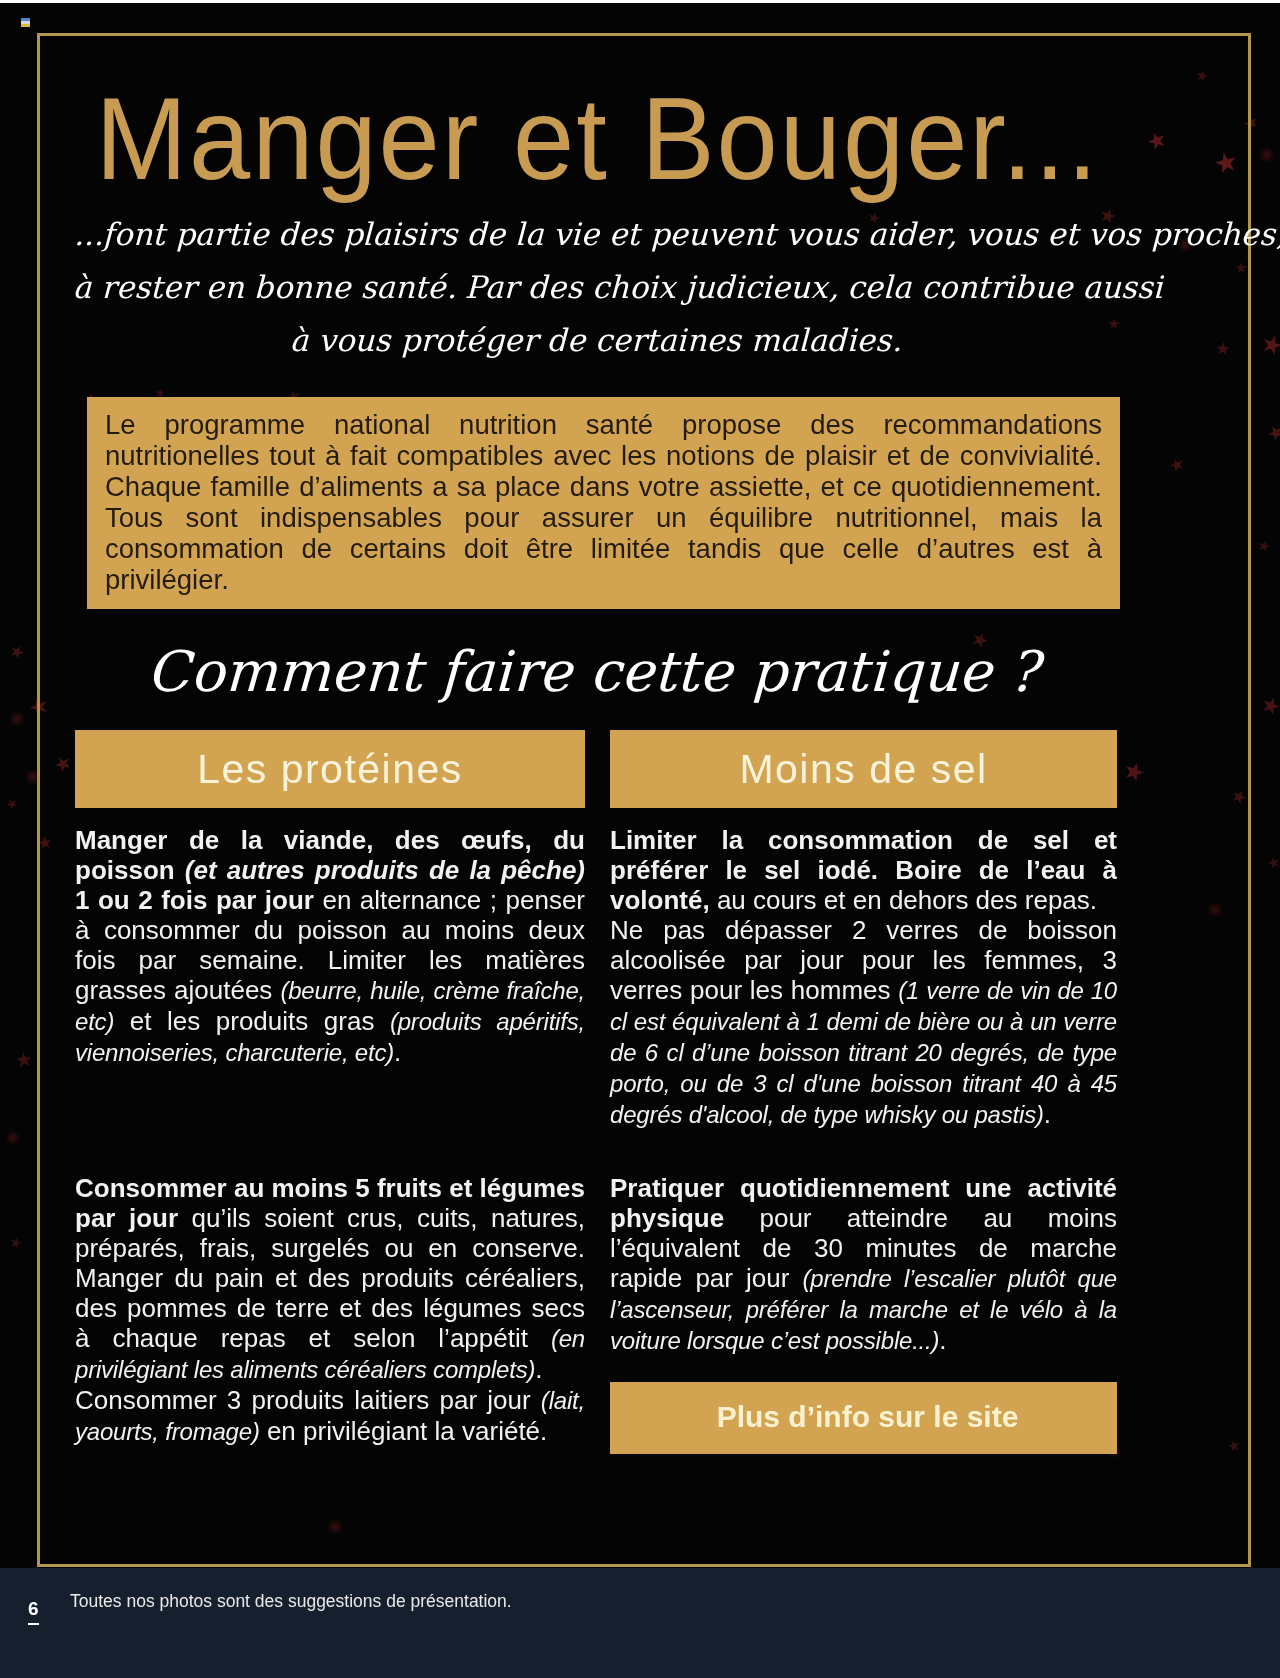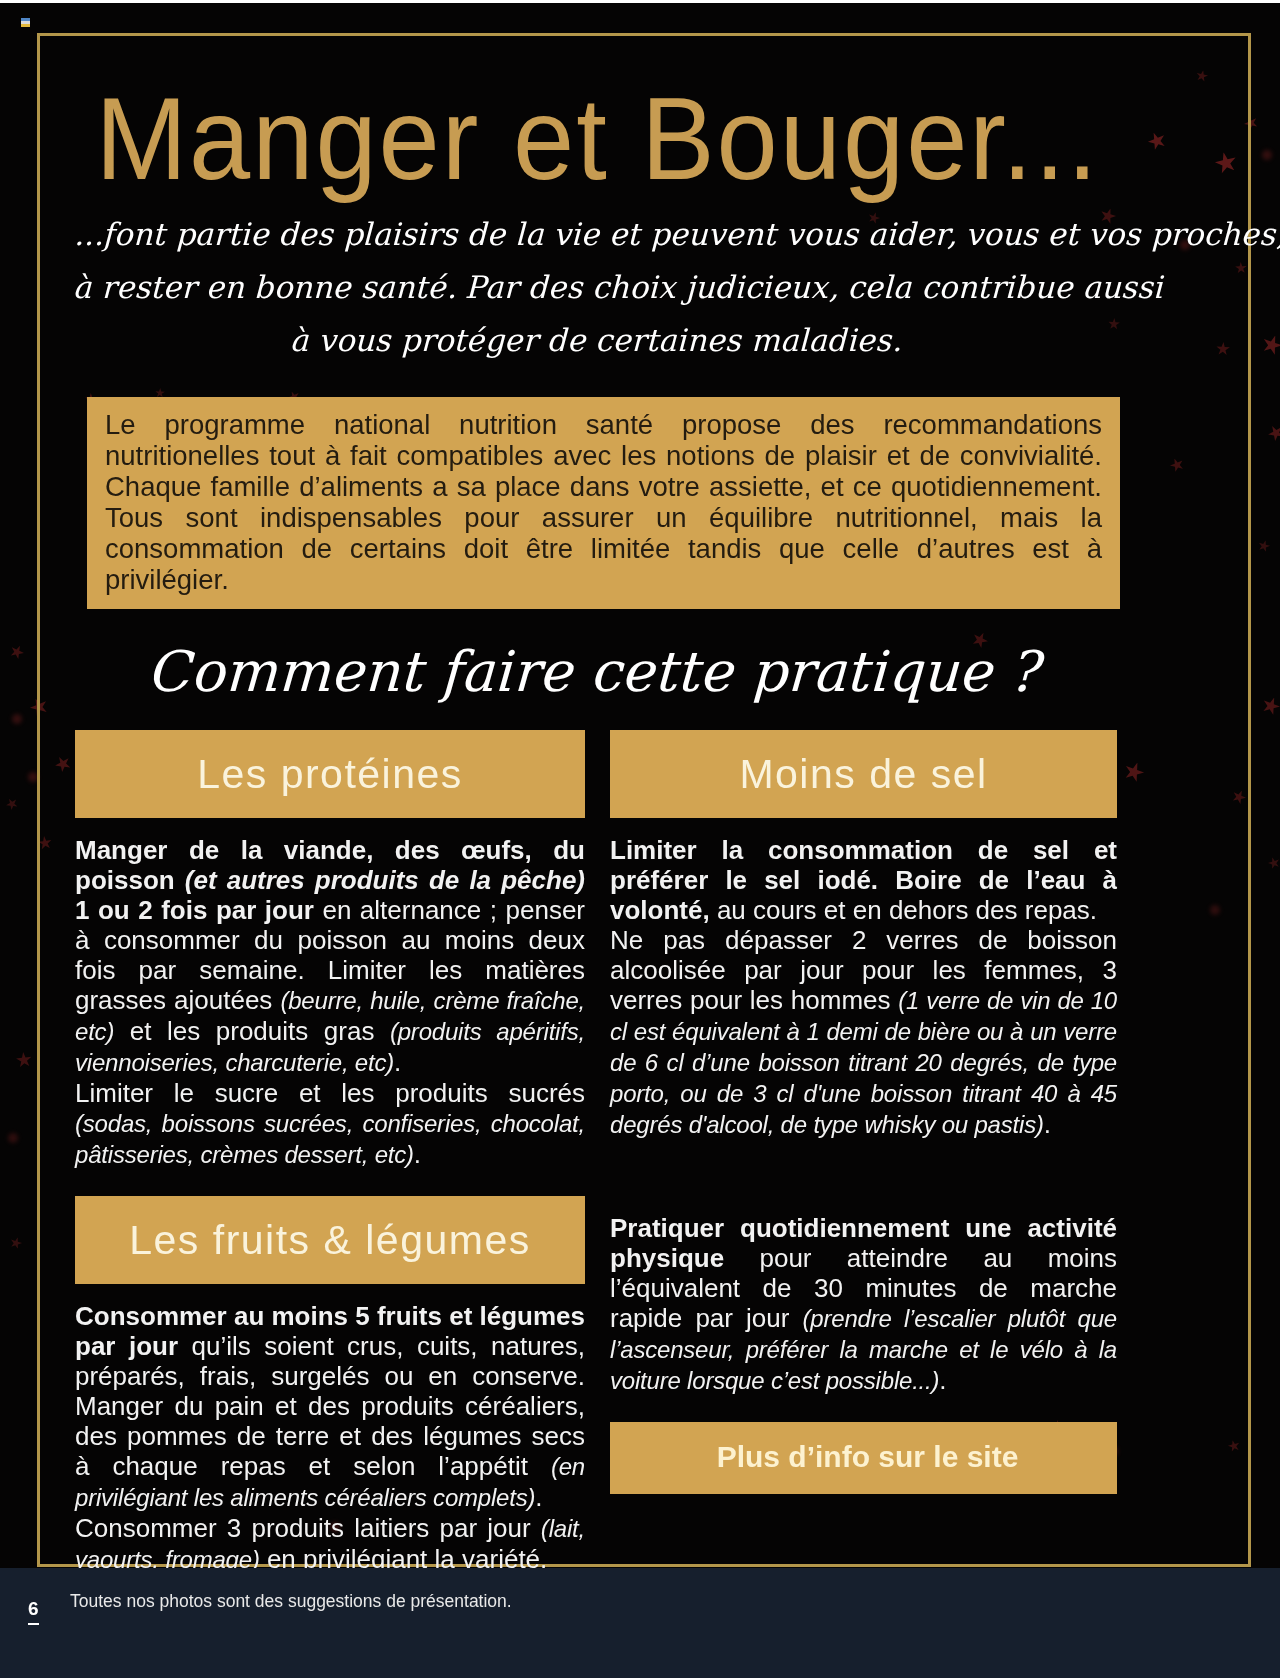--- a/index.html
+++ b/index.html
@@ -78,21 +78,21 @@
   }
   .columns{
     display:grid;
     grid-template-columns:510px 507px;
     column-gap:25px;
     row-gap:26px;
     align-items:start;
   }
   .bar{
     background:var(--gold,#d2a452);
-    height:88px;
+    height:78px;
     display:flex;align-items:center;justify-content:center;
     color:var(--bar-text,#faf3dc);
     font-size:41px;
     font-weight:400;
     letter-spacing:1.5px;
   }
   .card .body{margin-top:17px;color:var(--body-text,#f2f2f2);}
   .card .body p{
     margin:0;
     font-size:26px;
@@ -201,34 +201,32 @@
     <p>Le programme national nutrition santé propose des recommandations nutritionelles tout à fait compatibles avec les notions de plaisir et de convivialité. Chaque famille d’aliments a sa place dans votre assiette, et ce quotidiennement. Tous sont indispensables pour assurer un équilibre nutritionnel, mais la consommation de certains doit être limitée tandis que celle d’autres est à privilégier.</p>
   </div>
 
   <h2 class="question">Comment faire cette pratique ?</h2>
 
   <div class="columns">
     <section class="card">
       <div class="bar">Les protéines</div>
       <div class="body">
           <p><span class="run-b">Manger de la viande, des œufs, du poisson </span><span class="run-bi">(et autres produits de la pêche)</span><span class="run-b"> 1 ou 2 fois par jour </span><span class="run-r">en alternance ; penser à consommer du poisson au moins deux fois par semaine. Limiter les matières grasses ajoutées </span><span class="run-i">(beurre, huile, crème fraîche, etc)</span><span class="run-r"> et les produits gras </span><span class="run-i">(produits apéritifs, viennoiseries, charcuterie, etc)</span><span class="run-r">.</span></p>
-          <p><span class="run-r">Limiter le sucre et les produits sucrés </span><span class="run-i">(sodas, boissons sucrées, confiseries, chocolat, pâtisseries, crèmes dessert, etc)</span><span class="run-r">.</span></p>
         </div>
     </section>
 
     <section class="card">
       <div class="bar">Moins de sel</div>
       <div class="body">
           <p><span class="run-b">Limiter la consommation de sel et préférer le sel iodé. Boire de l’eau à volonté,</span><span class="run-r"> au cours et en dehors des repas.</span></p>
           <p><span class="run-r">Ne pas dépasser 2 verres de boisson alcoolisée par jour pour les femmes, 3 verres pour les hommes </span><span class="run-i">(1 verre de vin de 10 cl est équivalent à 1 demi de bière ou à un verre de 6 cl d’une boisson titrant 20 degrés, de type porto, ou de 3 cl d'une boisson titrant 40 à 45 degrés d'alcool, de type whisky ou pastis)</span><span class="run-r">.</span></p>
         </div>
     </section>
 
     <section class="card">
-      <div class="bar">Les fruits &amp; légumes</div>
       <div class="body">
           <p><span class="run-b">Consommer au moins 5 fruits et légumes par jour </span><span class="run-r">qu’ils soient crus, cuits, natures, préparés, frais, surgelés ou en conserve. Manger du pain et des produits céréaliers, des pommes de terre et des légumes secs à chaque repas et selon l’appétit </span><span class="run-i">(en privilégiant les aliments céréaliers complets)</span><span class="run-r">.</span></p>
           <p><span class="run-r">Consommer 3 produits laitiers par jour </span><span class="run-i">(lait, yaourts, fromage)</span><span class="run-r"> en privilégiant la variété.</span></p>
         </div>
     </section>
 
     <div>
       <section class="card">
         <div class="body">
             <p><span class="run-b">Pratiquer quotidiennement une activité physique </span><span class="run-r">pour atteindre au moins l’équivalent de 30 minutes de marche rapide par jour </span><span class="run-i">(prendre l’escalier plutôt que l’ascenseur, préférer la marche et le vélo à la voiture lorsque c’est possible...)</span><span class="run-r">.</span></p>

